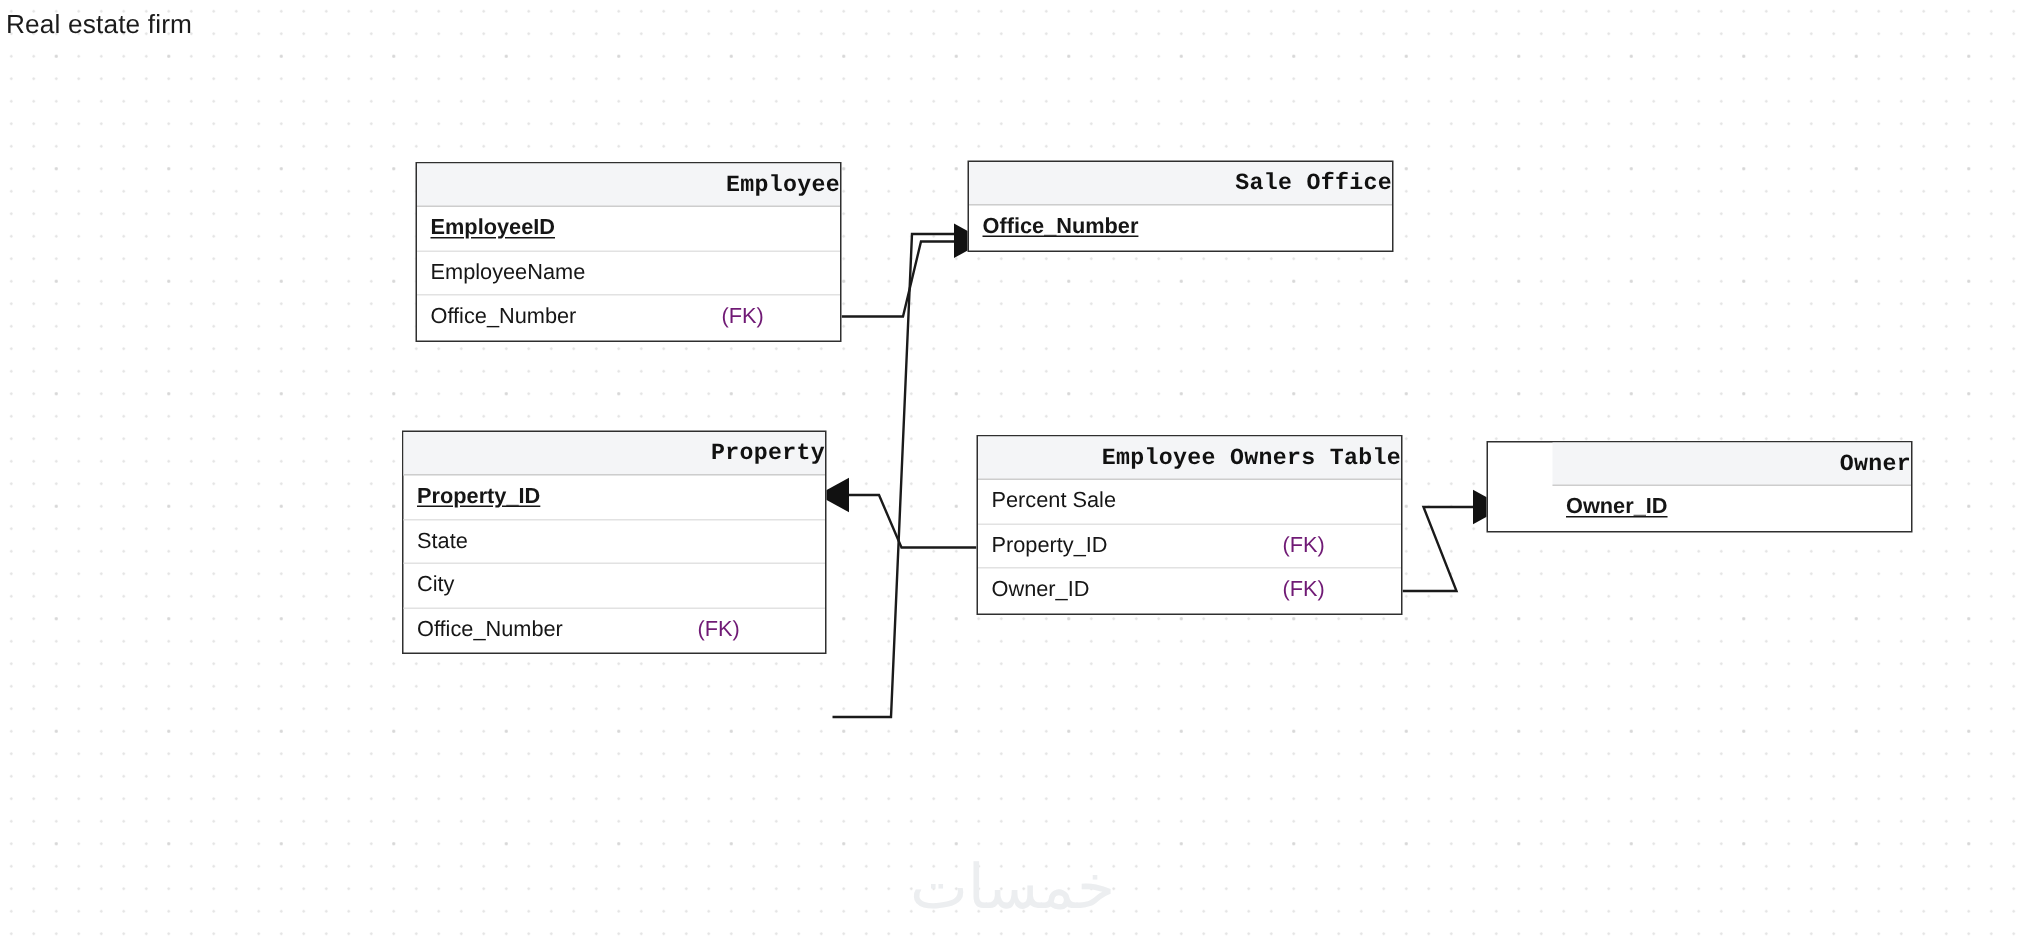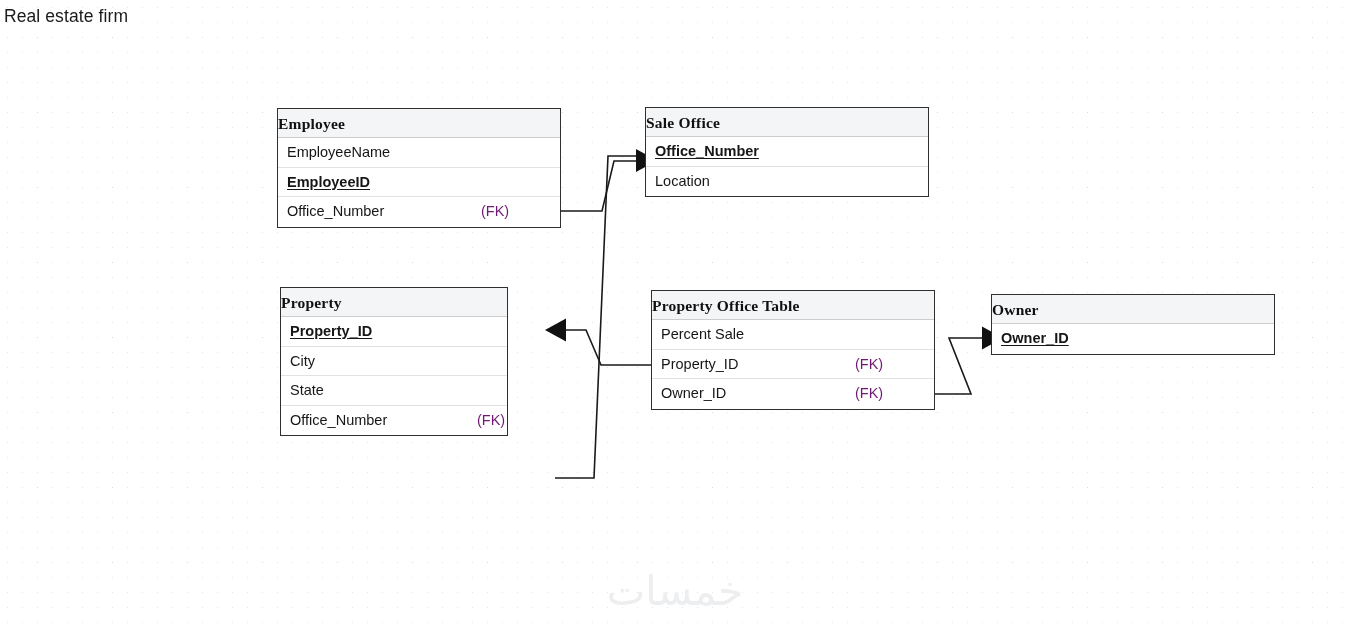--- a/index.html
+++ b/index.html
@@ -54,22 +54,22 @@
     background: #ffffff;
     border: 1.5px solid #2f2f2f;
     box-sizing: border-box;
     z-index: 5;
   }
   .entity-header {
     height: 29px;
     line-height: 29px;
     background: #f4f5f7;
     border-bottom: 1px solid #cdcdcd;
-    text-align: left;
-    font-family: Liberation Serif, serif;
+    text-align: right;
+    font-family: Liberation Mono, monospace;
     font-weight: bold;
     font-size: 15.5px;
     color: #111111;
     letter-spacing: 0.2px;
     box-sizing: border-box;
     white-space: nowrap;
     overflow: hidden;
   }
   .entity-row {
     position: relative;
@@ -148,74 +148,71 @@
 
     <g>
       <path class="conn" d="M 935 394 L 971 394 L 949 338 L 982 338"></path>
       <polygon class="arrowhead" points="982,326.5 1003,338 982,349.5"></polygon>
     </g>
   </svg>
 
   <div class="entity" style="left:277px; top:108px; width:284px;">
     <div class="entity-header">Employee</div>
     <div class="entity-row">
+      <span class="row-name pk">EmployeeID</span>
+    </div>
+    <div class="entity-row">
       <span class="row-name">EmployeeName</span>
-    </div>
-    <div class="entity-row">
-      <span class="row-name pk">EmployeeID</span>
     </div>
     <div class="entity-row">
       <span class="row-name">Office_Number</span>
       <span class="row-tag" style="left:203px;">(FK)</span>
     </div>
   </div>
 
   <div class="entity" style="left:645px; top:107px; width:284px;">
     <div class="entity-header">Sale Office</div>
     <div class="entity-row">
       <span class="row-name pk">Office_Number</span>
     </div>
-    <div class="entity-row">
-      <span class="row-name">Location</span>
-    </div>
-  </div>
-
-  <div class="entity" style="left:280px; top:287px; width:228px;">
+  </div>
+
+  <div class="entity" style="left:268px; top:287px; width:283px;">
     <div class="entity-header">Property</div>
     <div class="entity-row">
       <span class="row-name pk">Property_ID</span>
     </div>
     <div class="entity-row">
+      <span class="row-name">State</span>
+    </div>
+    <div class="entity-row">
       <span class="row-name">City</span>
-    </div>
-    <div class="entity-row">
-      <span class="row-name">State</span>
     </div>
     <div class="entity-row">
       <span class="row-name">Office_Number</span>
       <span class="row-tag" style="left:196px;">(FK)</span>
     </div>
   </div>
 
   <div class="entity" style="left:651px; top:290px; width:284px;">
-    <div class="entity-header">Property Office Table</div>
+    <div class="entity-header">Employee Owners Table</div>
     <div class="entity-row">
       <span class="row-name">Percent Sale</span>
     </div>
     <div class="entity-row">
       <span class="row-name">Property_ID</span>
       <span class="row-tag" style="left:203px;">(FK)</span>
     </div>
     <div class="entity-row">
       <span class="row-name">Owner_ID</span>
       <span class="row-tag" style="left:203px;">(FK)</span>
     </div>
   </div>
 
-  <div class="entity" style="left:991px; top:294px; width:284px;">
+  <div class="entity" style="left:991px; top:294px; width:284px;padding-left:43px;">
     <div class="entity-header">Owner</div>
     <div class="entity-row">
       <span class="row-name pk">Owner_ID</span>
     </div>
   </div>
 
   <div id="watermark">خمسات</div>
 
 </div>
 

